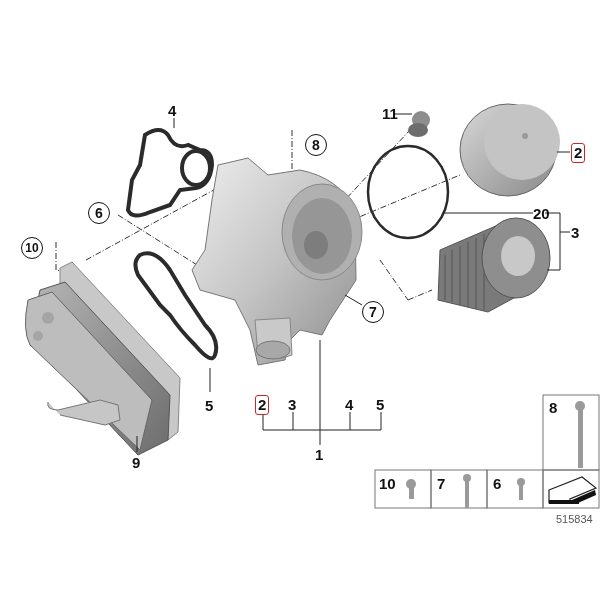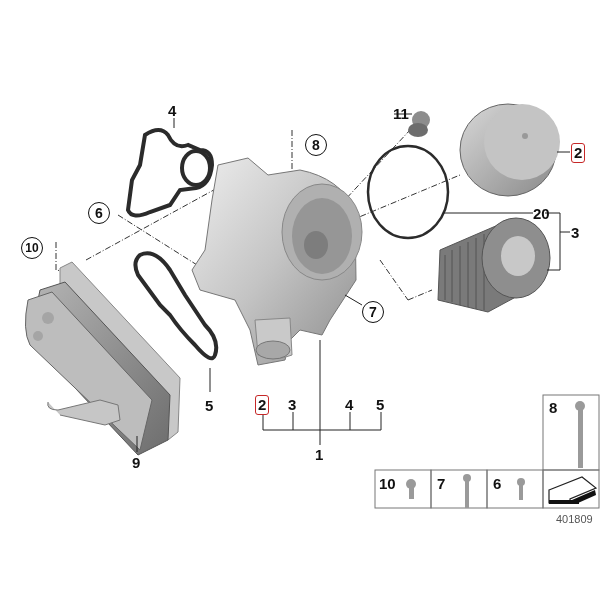--- a/index.html
+++ b/index.html
@@ -135,33 +135,33 @@
   </g>
 
   <g>
     <path d="M549 490 L582 477 L596 488 L570 499 L570 503 L549 503 Z" fill="#fff" stroke="#222" stroke-width="1.2"></path>
     <rect x="549" y="500" width="30" height="4" fill="#111"></rect>
     <path d="M572 500 L595 490 L596 495 L578 503 Z" fill="#111"></path>
   </g>
 </svg>
 
 <span class="lbl" style="left:168px;top:103px;">4</span>
-<span class="lbl" style="left:393px;top:106px;">11</span>
+<span class="lbl" style="left:382px;top:106px;">11</span>
 <span class="circ" style="left:305px;top:134px;">8</span>
 <span class="boxed" style="left:571px;top:143px;">2</span>
 <span class="circ" style="left:88px;top:202px;">6</span>
 <span class="lbl" style="left:533px;top:206px;">20</span>
 <span class="lbl" style="left:571px;top:225px;">3</span>
 <span class="circ" style="left:21px;top:237px;font-size:12px;">10</span>
 <span class="circ" style="left:362px;top:301px;">7</span>
 <span class="lbl" style="left:205px;top:398px;">5</span>
 <span class="boxed" style="left:255px;top:395px;">2</span>
 <span class="lbl" style="left:288px;top:397px;">3</span>
 <span class="lbl" style="left:345px;top:397px;">4</span>
 <span class="lbl" style="left:376px;top:397px;">5</span>
 <span class="lbl" style="left:315px;top:447px;">1</span>
 <span class="lbl" style="left:132px;top:455px;">9</span>
 
 <span class="lbl" style="left:549px;top:400px;">8</span>
 <span class="lbl" style="left:379px;top:476px;">10</span>
 <span class="lbl" style="left:437px;top:476px;">7</span>
 <span class="lbl" style="left:493px;top:476px;">6</span>
-<span class="refno" style="left:556px;top:513px;">401809</span>
+<span class="refno" style="left:556px;top:513px;">515834</span>
 
 </body></html>

